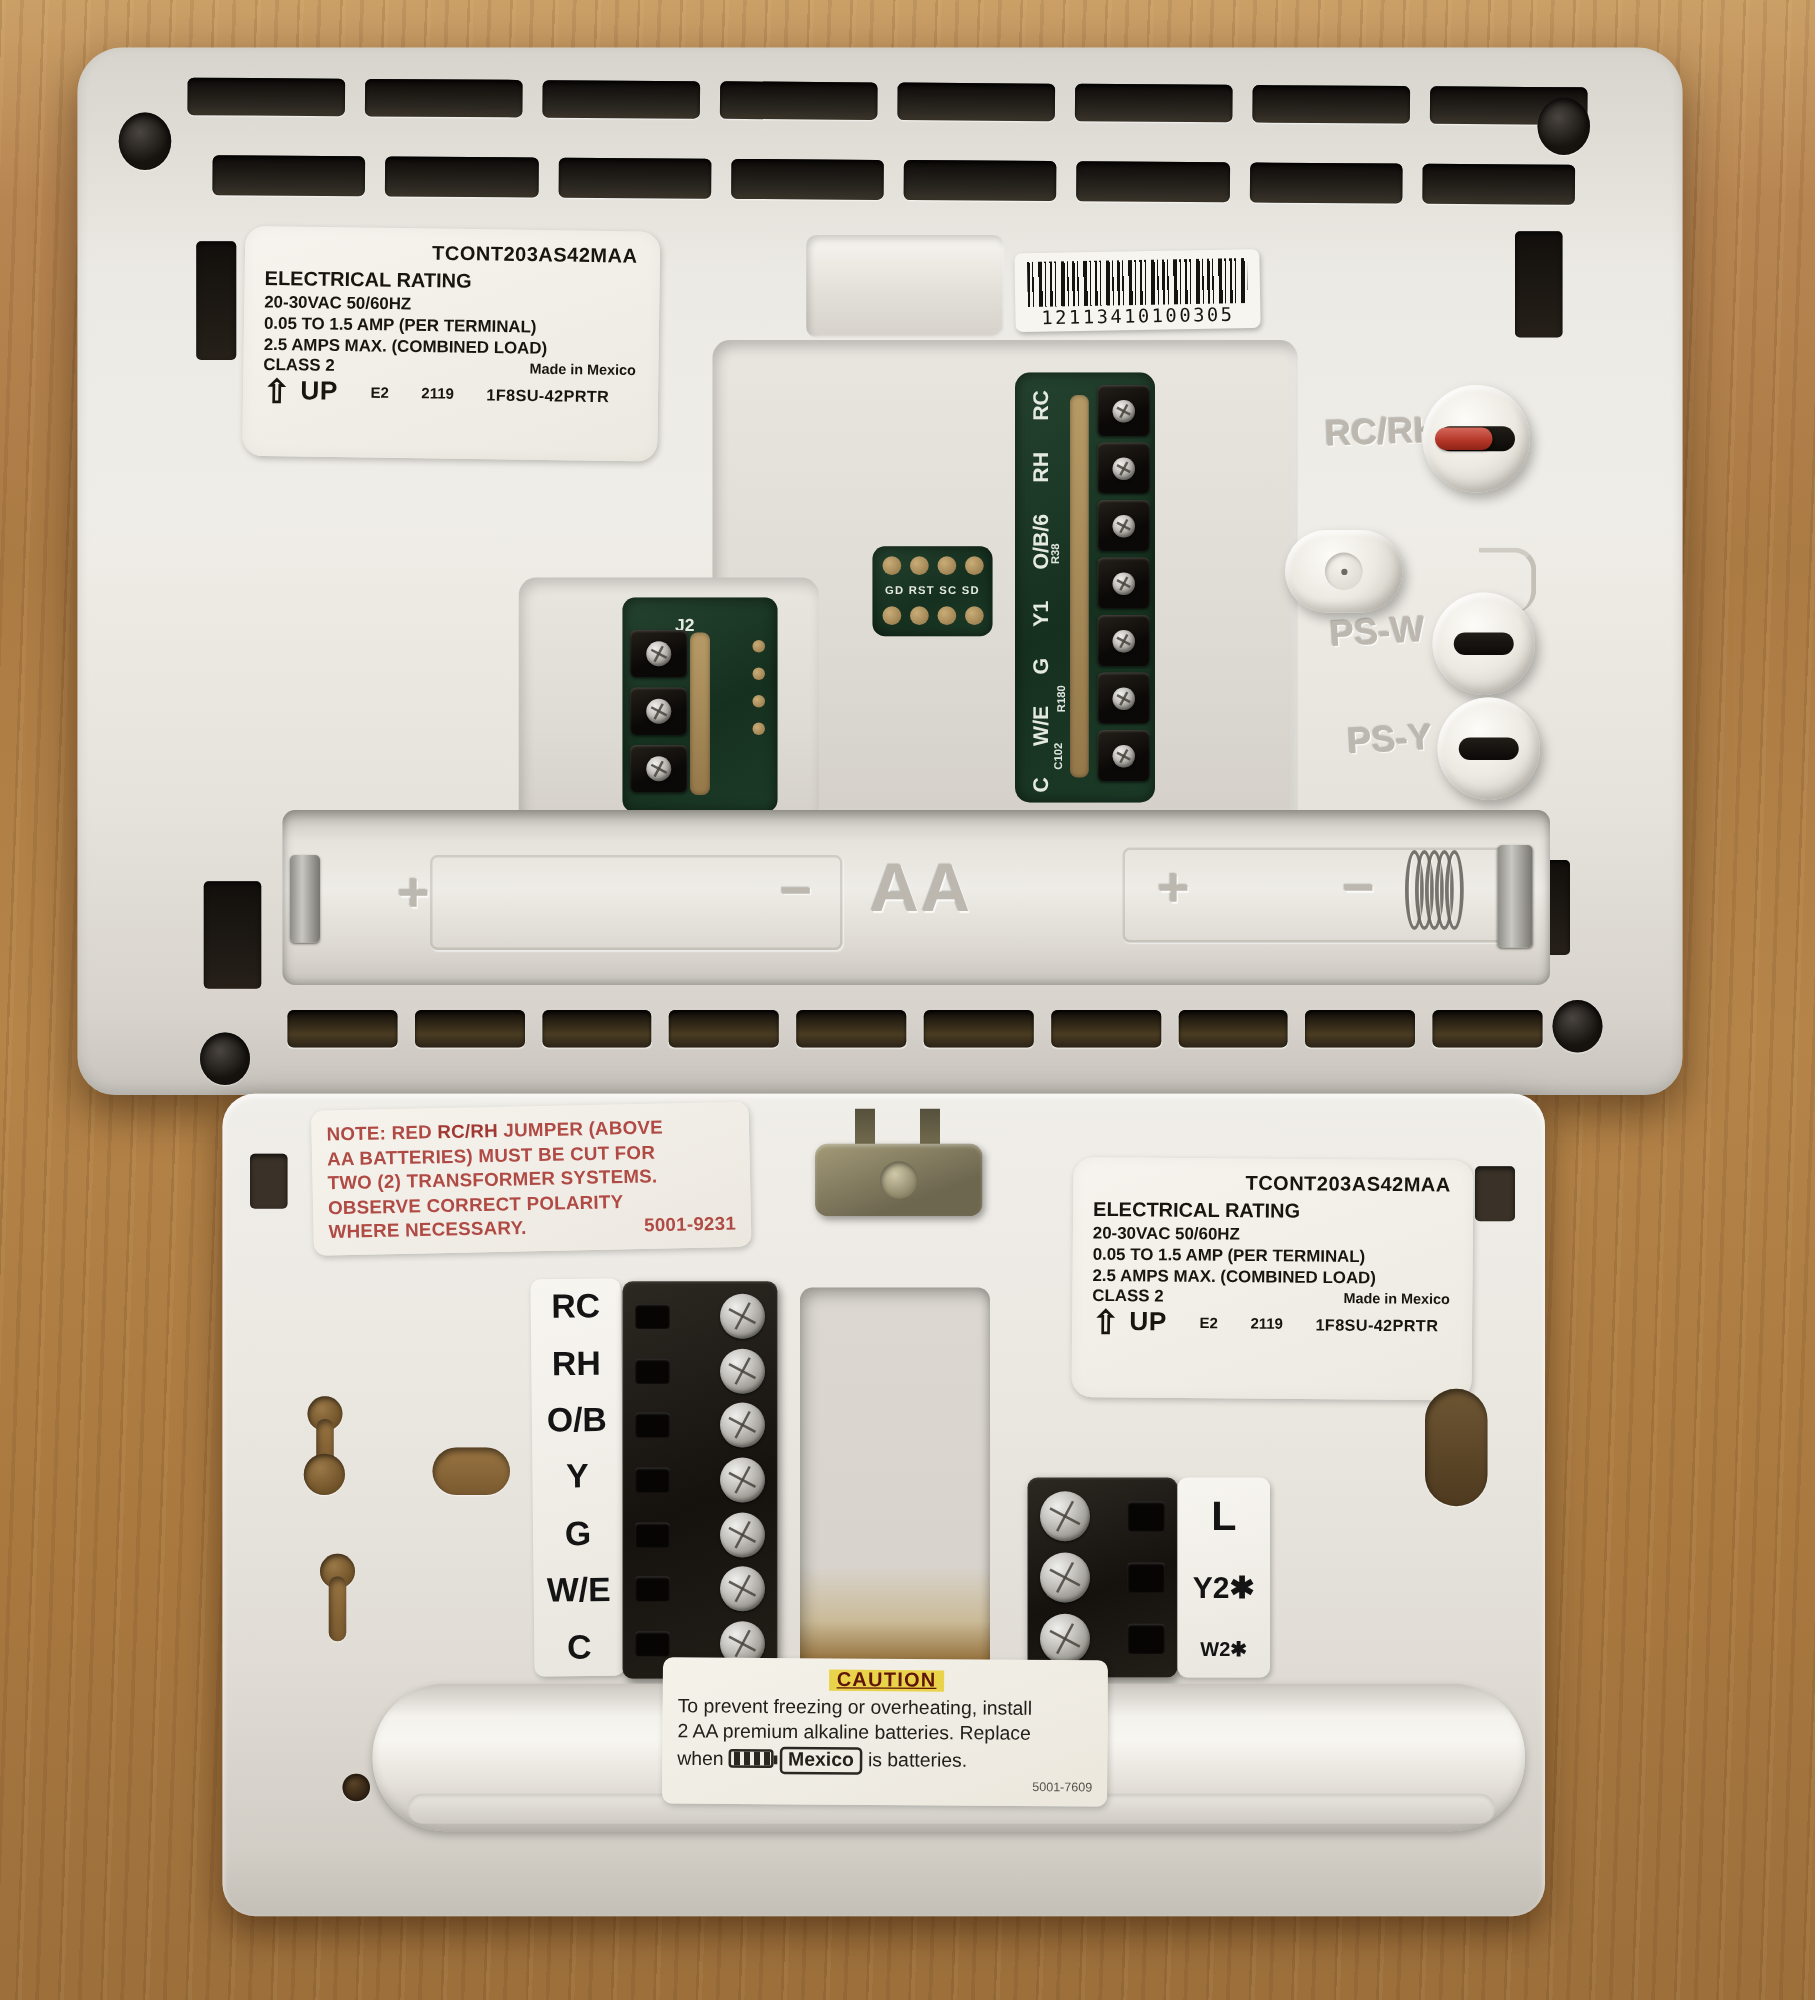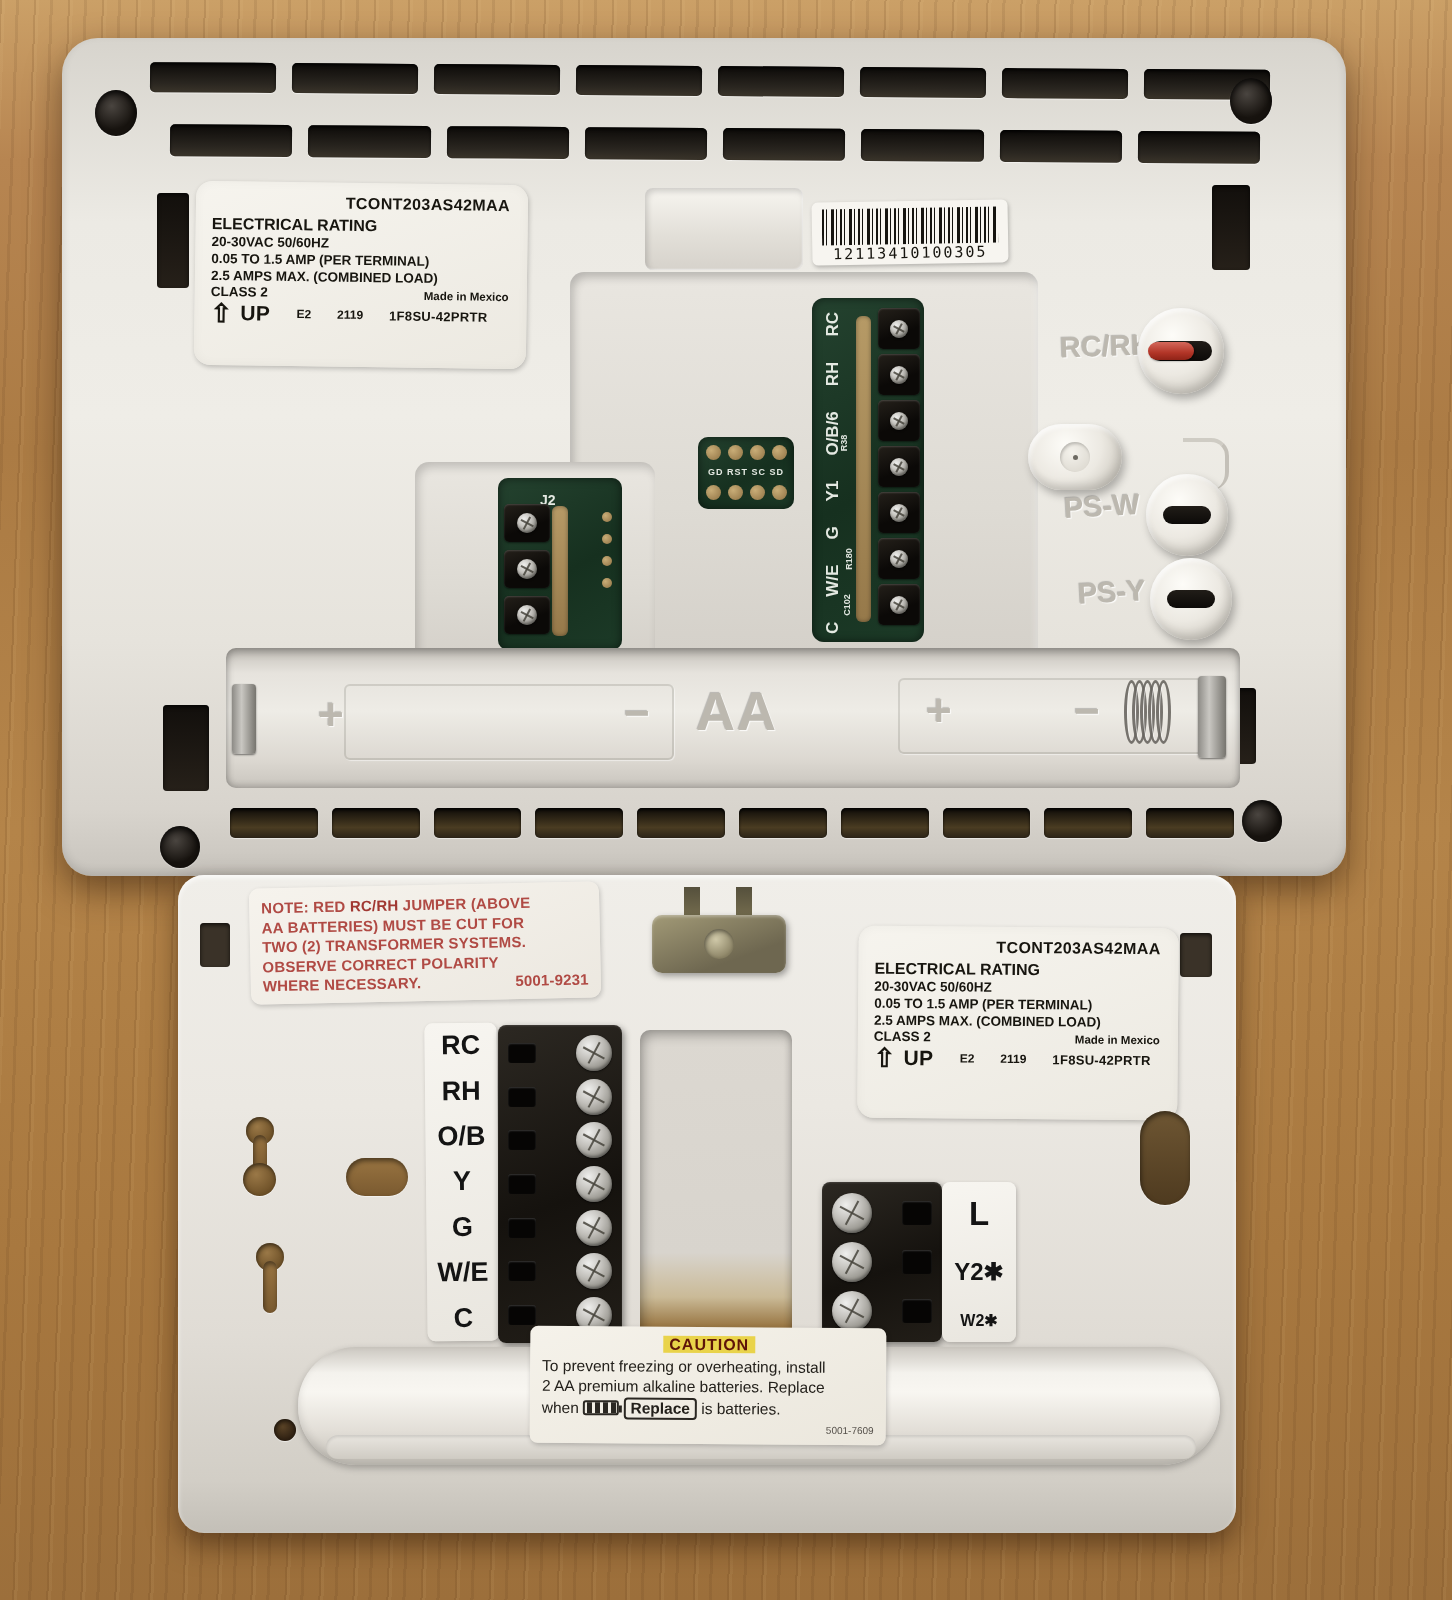--- a/index.html
+++ b/index.html
@@ -77,21 +77,21 @@
     display:flex;flex-direction:column;justify-content:space-around;align-items:center;color:#141414;font-weight:bold;}
   .tblock{background:linear-gradient(160deg,#2c2822 0%,#15120e 55%,#221e18 100%);border-radius:8px;box-shadow:2px 3px 7px rgba(0,0,0,.45), inset 0 1px 2px rgba(255,255,255,.12);
     display:flex;flex-direction:column;justify-content:space-around;padding:6px 0;}
   .trow{display:flex;align-items:center;justify-content:space-between;padding:0 10px;}
   .tslot{background:#060504;border-radius:3px;box-shadow:inset 0 1px 2px rgba(255,255,255,.2);}
   .holebrown{background:radial-gradient(circle at 40% 35%,#9a7847,#6e5128 70%);border-radius:50%;box-shadow:inset 1px 2px 4px rgba(0,0,0,.55), 0 1px 1px rgba(255,255,255,.55);}
   .ovalbrown{background:linear-gradient(180deg,#997441,#7a5a30);box-shadow:inset 1px 3px 5px rgba(0,0,0,.5), 0 1px 1px rgba(255,255,255,.5);}
   .cautLbl{background:linear-gradient(160deg,#f5f2ea,#ebe7dd);border-radius:8px;box-shadow:1px 2px 5px rgba(0,0,0,.22);
     color:#23201b;font-size:15.5px;line-height:20.5px;padding:8px 10px 4px 12px;}
   .cautTitle{text-align:center;margin-bottom:1px;}
-  .cautTitle span{background:#e9d34a;color:#5e1408;font-weight:900;font-size:16px;letter-spacing:1px;padding:0 6px;}
+  .cautTitle span{background:#e9d34a;color:#5e1408;font-weight:900;font-size:16px;letter-spacing:1px;padding:0 6px;text-decoration:underline;}
   .batticon{display:inline-block;width:36px;height:15px;border:2px solid #2a2722;border-radius:3px;vertical-align:-2px;position:relative;
     background:repeating-linear-gradient(90deg,#2a2722 2px 7px,transparent 7px 10px);}
   .batticon::after{content:"";position:absolute;right:-5px;top:3px;width:3px;height:7px;background:#2a2722;}
   .replacebox{display:inline-block;border:2px solid #2a2722;border-radius:4px;padding:0 5px;font-weight:bold;line-height:18px;}
   .cautpn{text-align:right;font-size:10px;color:#55504a;padding-right:2px;}
   .molding{background:linear-gradient(180deg,#cbc7c0 0%,#f4f2ed 22%,#f8f6f1 38%,#e3dfd8 70%,#c9c5bd 95%);
     border-radius:58px;box-shadow:0 3px 7px rgba(0,0,0,.25), inset 0 -4px 8px rgba(0,0,0,.12);}
   .vlabelwrap{display:flex;justify-content:space-between;align-items:center;transform-origin:top left;transform:rotate(-90deg);}
   .tinysilk{position:absolute;color:#dfe4de;font-size:9px;font-weight:bold;transform:rotate(-90deg);}
 </style>
@@ -423,19 +423,19 @@
     <div class="abs molding" style="left:120px;top:472px;width:922px;height:118px;"></div>
     <div class="abs" style="left:148px;top:560px;width:870px;height:24px;border-radius:12px;background:linear-gradient(180deg,#e9e6e0,#cfcbc3);box-shadow:inset 0 2px 3px rgba(0,0,0,.12);"></div>
 
     <div class="abs cautLbl" style="left:352px;top:452px;width:356px;transform:rotate(.4deg);">
       <div class="cautTitle"><span>CAUTION</span></div>
       <div>To prevent freezing or overheating, install</div>
       <div>2 AA premium alkaline batteries.  Replace</div>
       <div>
         <span>when</span>
         <span class="batticon"></span>
-        <span class="replacebox">Replace</span>
+        <span class="replacebox">Mexico</span>
         <span>is batteries.</span>
       </div>
       <div class="cautpn">5001-7609</div>
     </div>
   </div>
 </div>
 
 </body></html>

